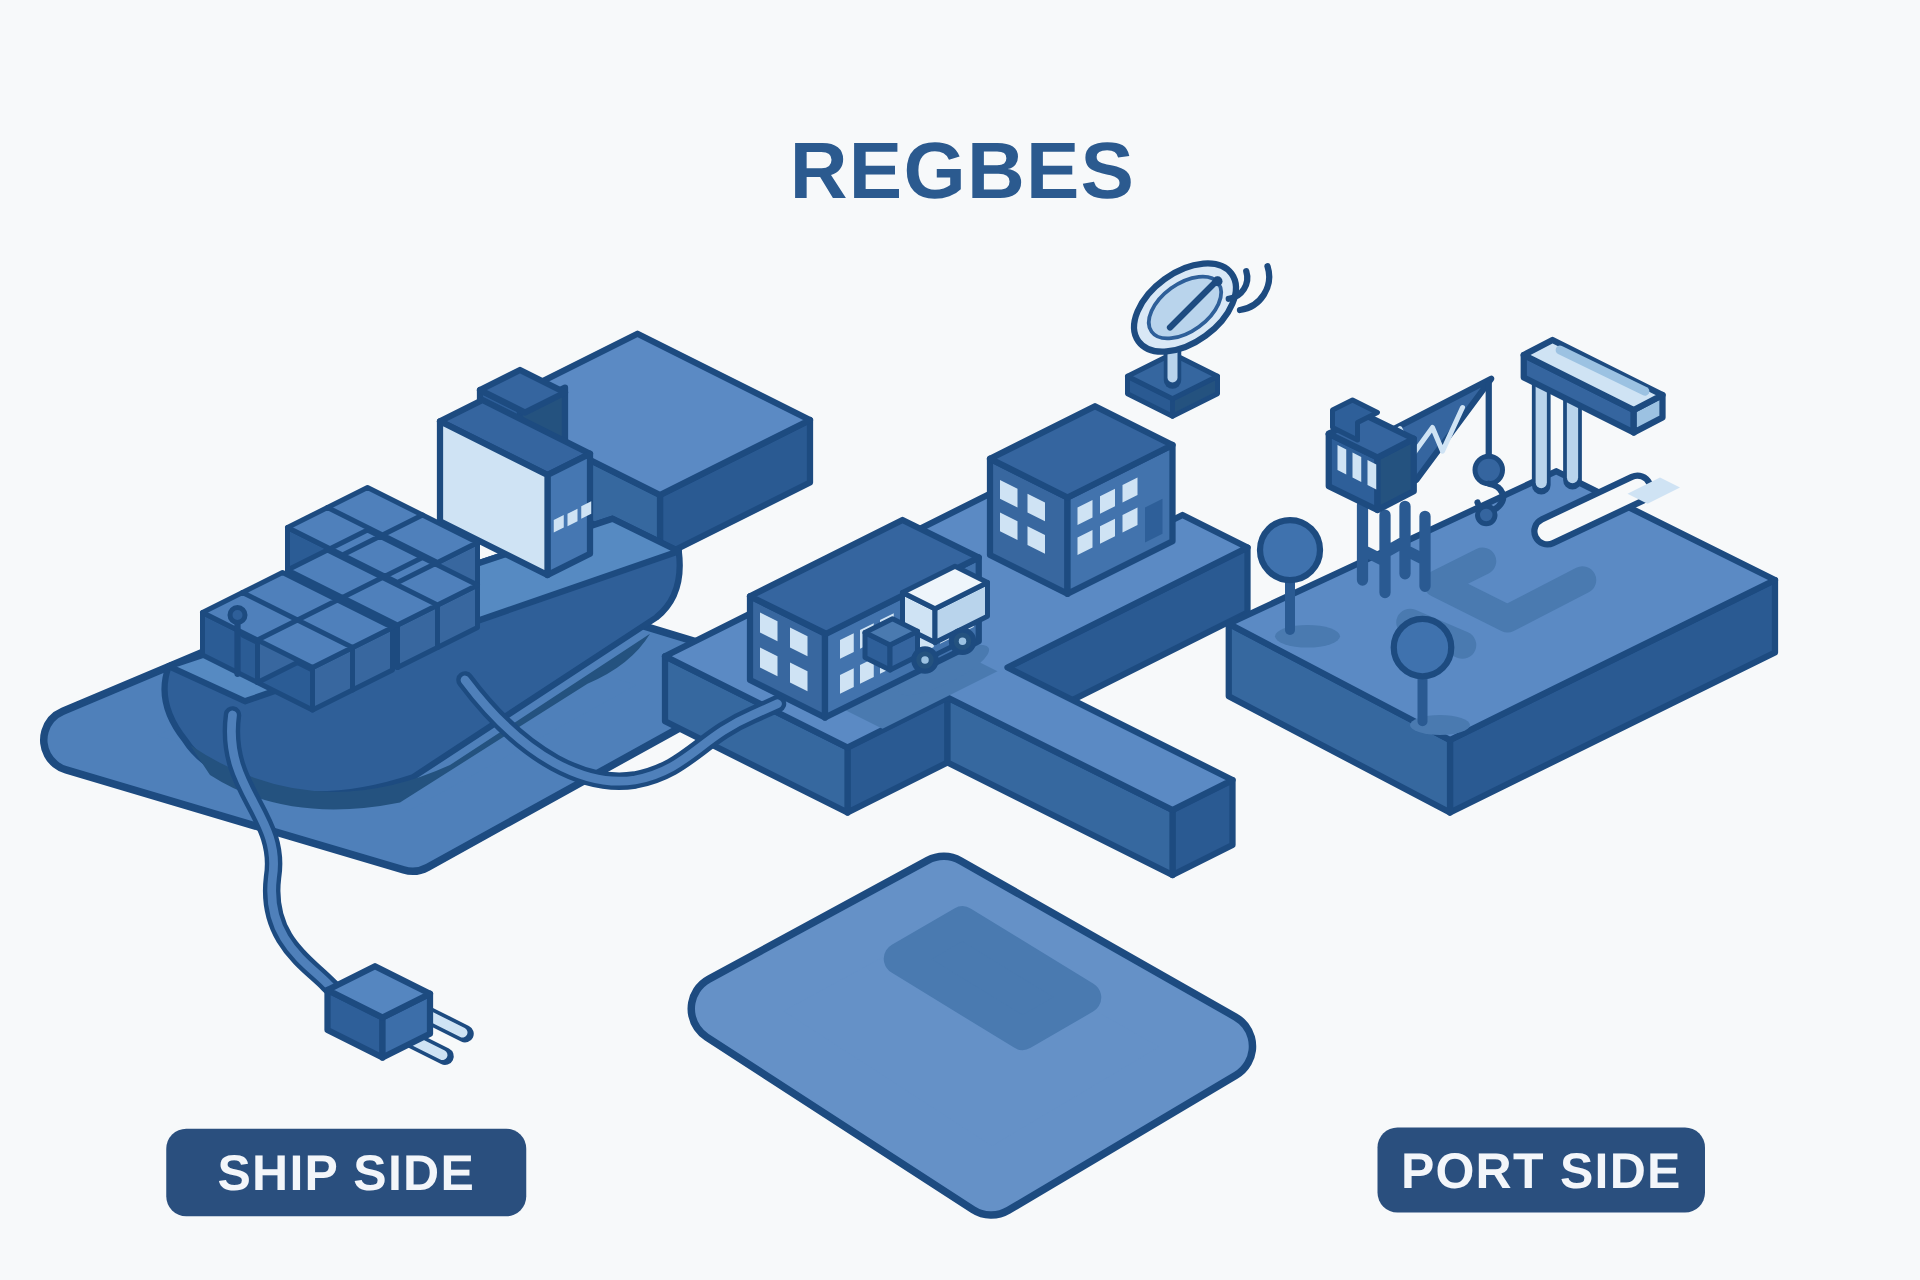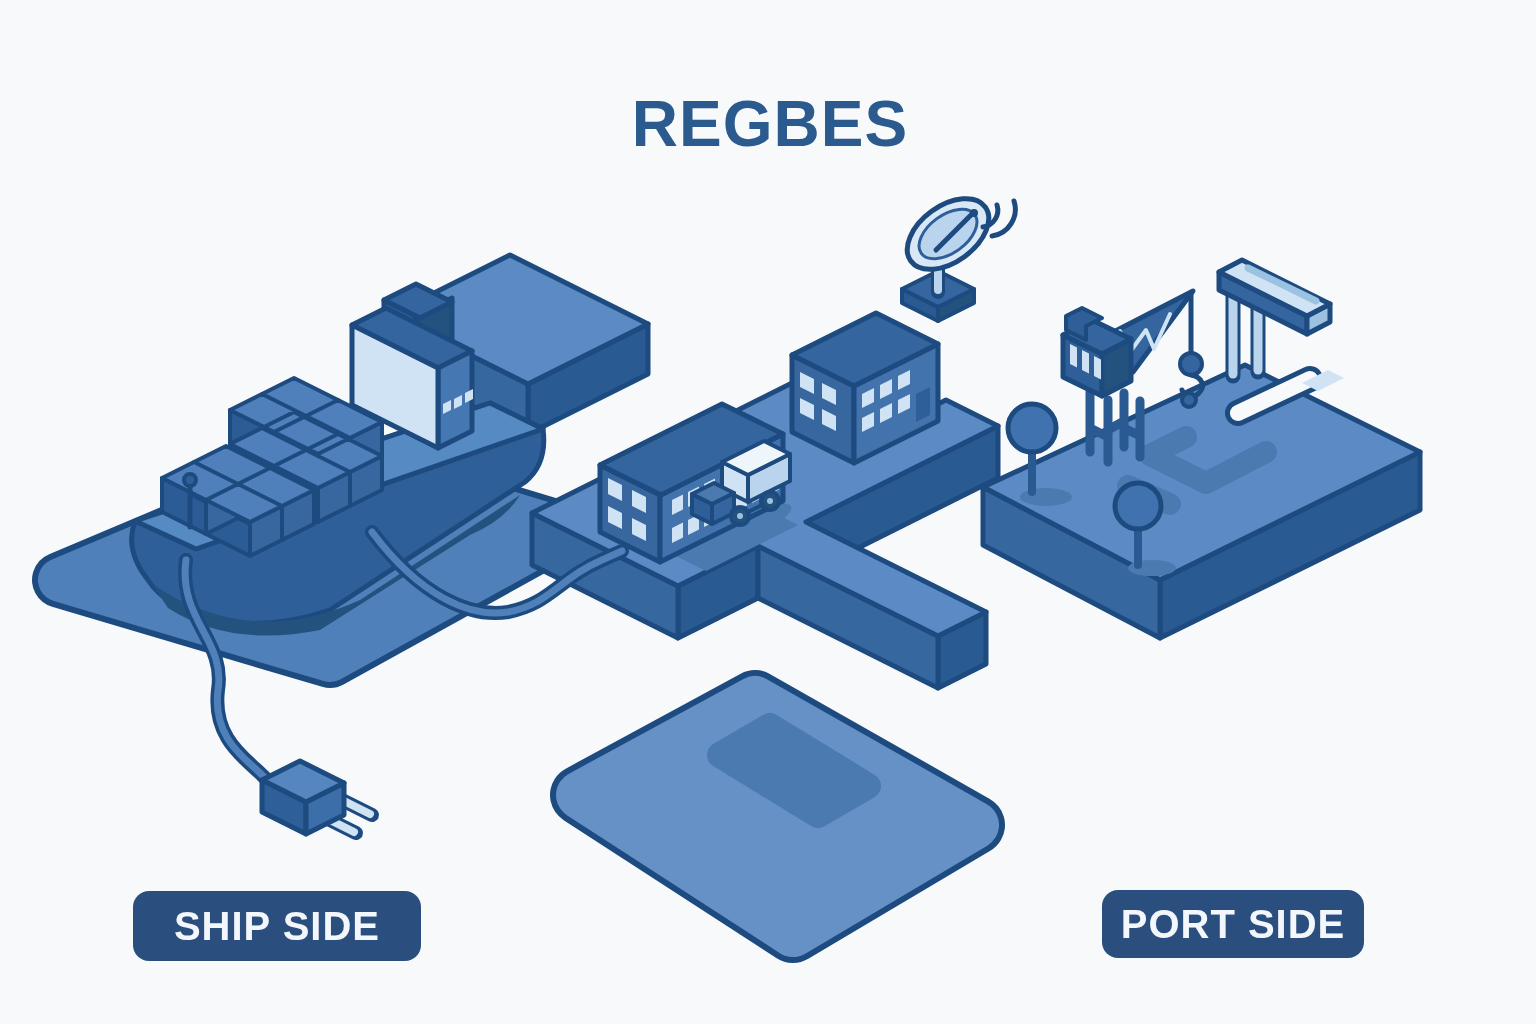--- a/index.html
+++ b/index.html
@@ -1,21 +1,21 @@
 <!DOCTYPE html>
 <html><head>
 <meta charset="utf-8">
 <style>
   html,body{margin:0;padding:0;}
   body{
     width:1536px;height:1024px;overflow:hidden;
     background:#f7f9fa;
     font-family:"Liberation Sans", sans-serif;
   }
-  .stage{position:relative;width:1536px;height:725px;}
+  .stage{position:relative;width:1536px;height:725px;margin-top:12px;}
   svg{position:absolute;left:0;top:0;}
   svg path, svg line, svg circle, svg ellipse, svg rect, svg polygon{
     stroke-linejoin:round;stroke-linecap:round;
   }
   text{font-family:"Liberation Sans", sans-serif;}
   .title-text{font-size:64px;font-weight:bold;letter-spacing:1px;fill:#2b5a8f;}
   .label-text{font-size:40px;font-weight:bold;letter-spacing:1px;fill:#f3f6fa;}
 </style>
 </head>
 <body>

